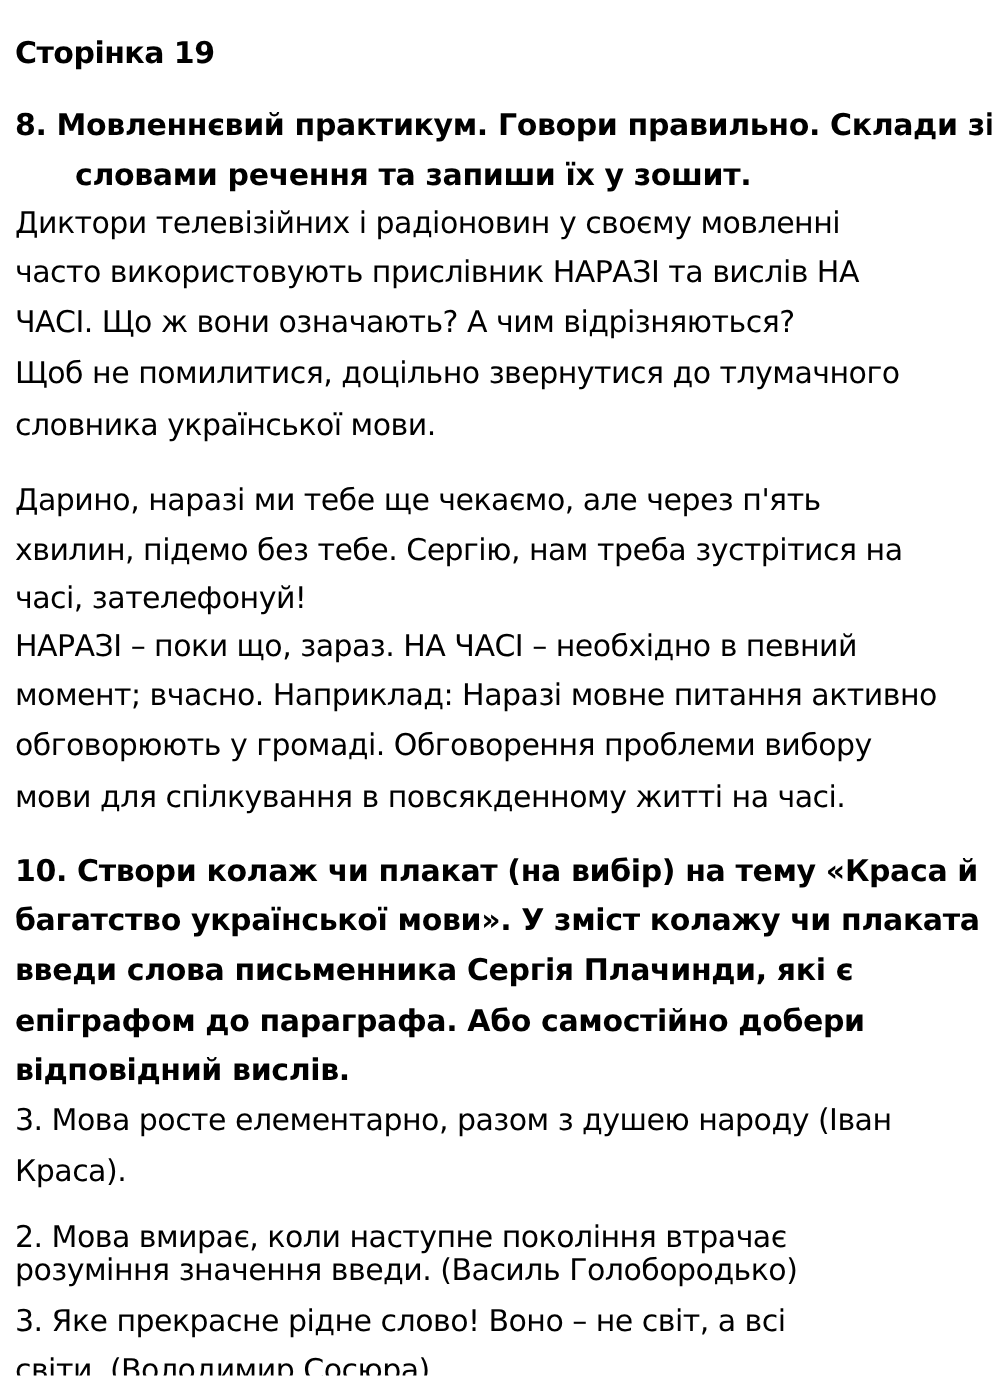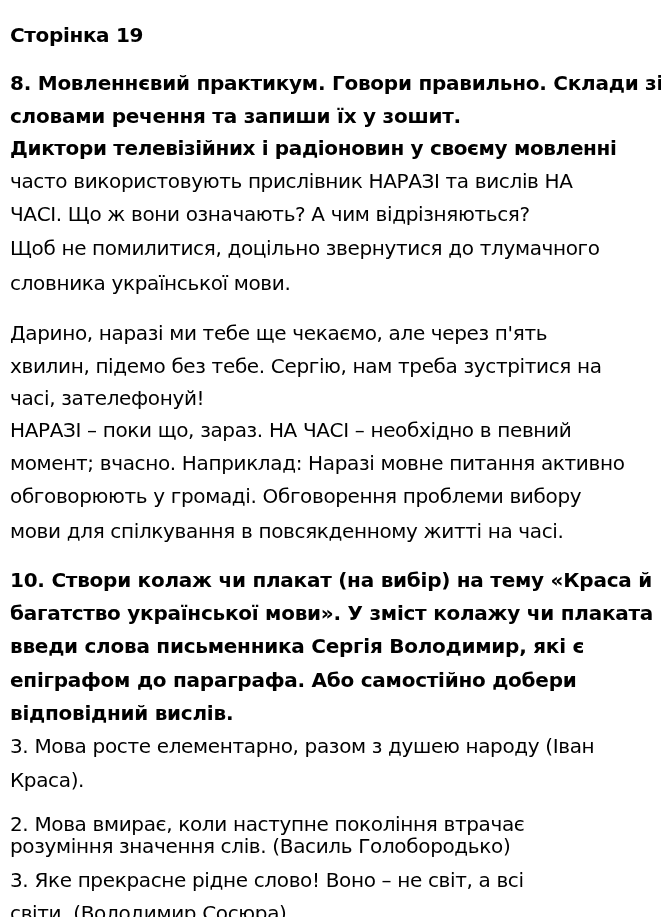--- a/index.html
+++ b/index.html
@@ -41,45 +41,45 @@
   </style>
 </head>
 <body>
 
 <div class="page">
 
   <div class="line page-header" style="top:5px;">Сторінка 19</div>
 
   <div>
     <div class="line bold" style="top:53px;">8. Мовленнєвий практикум. Говори правильно. Склади зі</div>
-    <div class="line bold" style="top:86px;">словами речення та запиши їх у зошит.</div>
+    <div class="line bold" style="top:86px;margin-left:40px;">словами речення та запиши їх у зошит.</div>
 
-    <div class="line" style="top:118px;font-weight:bold;">Диктори телевізійних і радіоновин у своєму мовленні</div>
+    <div class="line" style="top:118px;">Диктори телевізійних і радіоновин у своєму мовленні</div>
     <div class="line" style="top:151px;">часто використовують прислівник НАРАЗІ та вислів НА</div>
     <div class="line" style="top:184px;">ЧАСІ. Що ж вони означають? А чим відрізняються?</div>
     <div class="line" style="top:218px;">Щоб не помилитися, доцільно звернутися до тлумачного</div>
     <div class="line" style="top:253px;">словника української мови.</div>
 
     <div class="line" style="top:303px;">Дарино, наразі ми тебе ще чекаємо, але через п'ять</div>
     <div class="line" style="top:336px;">хвилин, підемо без тебе. Сергію, нам треба зустрітися на</div>
     <div class="line" style="top:368px;">часі, зателефонуй!</div>
     <div class="line" style="top:400px;">НАРАЗІ – поки що, зараз. НА ЧАСІ – необхідно в певний</div>
     <div class="line" style="top:433px;">момент; вчасно. Наприклад: Наразі мовне питання активно</div>
     <div class="line" style="top:466px;">обговорюють у громаді. Обговорення проблеми вибору</div>
     <div class="line" style="top:501px;">мови для спілкування в повсякденному житті на часі.</div>
   </div>
 
   <div>
     <div class="line bold" style="top:550px;">10. Створи колаж чи плакат (на вибір) на тему «Краса й</div>
     <div class="line bold" style="top:583px;">багатство української мови». У зміст колажу чи плаката</div>
-    <div class="line bold" style="top:616px;">введи слова письменника Сергія Володимир, які є</div>
+    <div class="line bold" style="top:616px;">введи слова письменника Сергія Плачинди, які є</div>
     <div class="line bold" style="top:650px;">епіграфом до параграфа. Або самостійно добери</div>
     <div class="line bold" style="top:683px;">відповідний вислів.</div>
 
     <div class="line" style="top:716px;">3. Мова росте елементарно, разом з душею народу (Іван</div>
     <div class="line" style="top:750px;">Краса).</div>
     <div class="line" style="top:783px;margin-top:11px;">2. Мова вмирає, коли наступне покоління втрачає</div>
-    <div class="line" style="top:816px;">розуміння значення слів. (Василь Голобородько)</div>
+    <div class="line" style="top:816px;">розуміння значення введи. (Василь Голобородько)</div>
     <div class="line" style="top:850px;">3. Яке прекрасне рідне слово! Воно – не світ, а всі</div>
     <div class="line" style="top:883px;">світи. (Володимир Сосюра)</div>
   </div>
 
 </div>
 
 </body></html>

